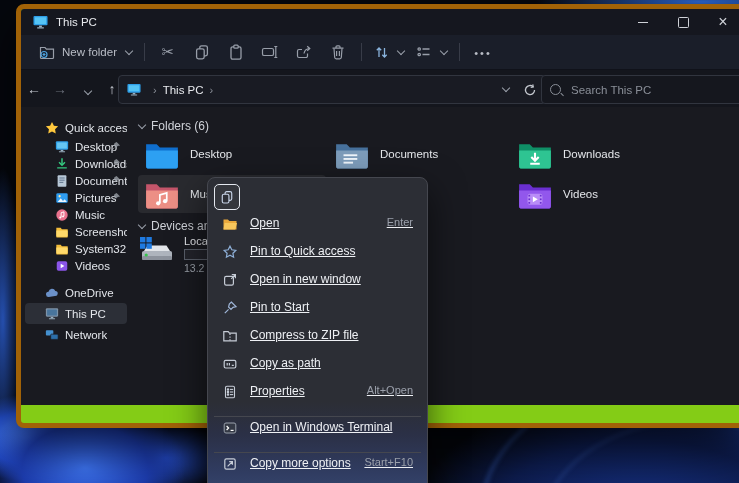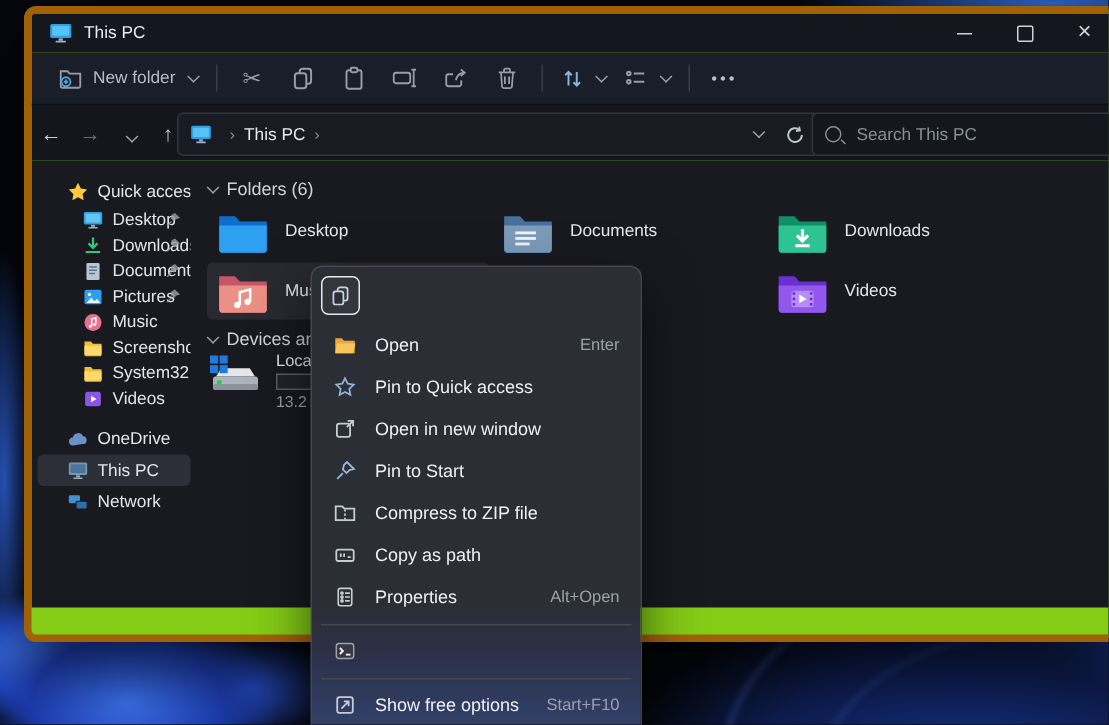--- a/index.html
+++ b/index.html
@@ -113,21 +113,21 @@
   .sv.active{border:1px solid #9aa0ab;background:rgba(255,255,255,.08);}
 
   
   .ctxmenu{position:absolute;left:207px;top:177px;width:221px;height:322px;z-index:50;
     border:1px solid #45474f;border-radius:8px;box-sizing:border-box;
     background:linear-gradient(180deg,#2c2e35 0%,#2c2e35 70%,#2b3046 80%,#303c61 92%,#37486f 100%);
     box-shadow:0 14px 36px rgba(0,0,0,.6);padding:6px 4px;}
   .cmd-row{height:32px;}
   .cmd-btn{width:24px;height:24px;margin-left:2px;border:1.5px solid #e4e8ef;border-radius:5px;
     display:flex;align-items:center;justify-content:center;background:rgba(255,255,255,.04);}
-  .mi{height:28px;display:flex;align-items:center;padding:0 10px;border-radius:4px;color:#eef0f4;font-size:12px;}
+  .mi{height:28px;display:flex;padding:0 10px;border-radius:4px;color:#eef0f4;font-size:12px;text-decoration:underline;}
   .mic{width:16px;height:16px;margin-right:12px;flex:none;}
   .mil{flex:1;white-space:nowrap;}
   .mis{color:#9ba0ab;font-size:11px;}
   .msep{height:1px;background:#45474f;margin:3.5px 2px;}
 </style>
 </head>
 <body>
 
 <div class="wallpaper">
   <div class="wp-ring"></div>
@@ -606,28 +606,29 @@
   <div class="msep"></div>
 
   <div class="mi">
     <span class="mic">
       <svg viewBox="0 0 16 16">
           <rect x="2.2" y="3" width="11.6" height="10" rx="1.8" fill="#343945" stroke="#9aa1ac" stroke-width="1"></rect>
           <path d="M4.6 6l2 2-2 2" fill="none" stroke="#fff" stroke-width="1.2"></path>
           <path d="M8.6 10.4h3" stroke="#fff" stroke-width="1.2"></path>
         </svg>
     </span>
+    <span class="mil">Open in Windows Terminal</span>
     <span class="mis"></span>
   </div>
 
   <div class="msep"></div>
 
   <div class="mi">
     <span class="mic">
       <svg viewBox="0 0 16 16" fill="none" stroke="#c6ccd6" stroke-width="1.2">
           <rect x="2.8" y="2.8" width="10.4" height="10.4" rx="1.6"></rect>
           <path d="M5.6 10.4 10.4 5.6M7.2 5.6h3.2v3.2"></path>
         </svg>
     </span>
-    <span class="mil">Show free options</span>
+    <span class="mil">Copy more options</span>
     <span class="mis">Start+F10</span>
   </div>
 </div>
 
 </body></html>

